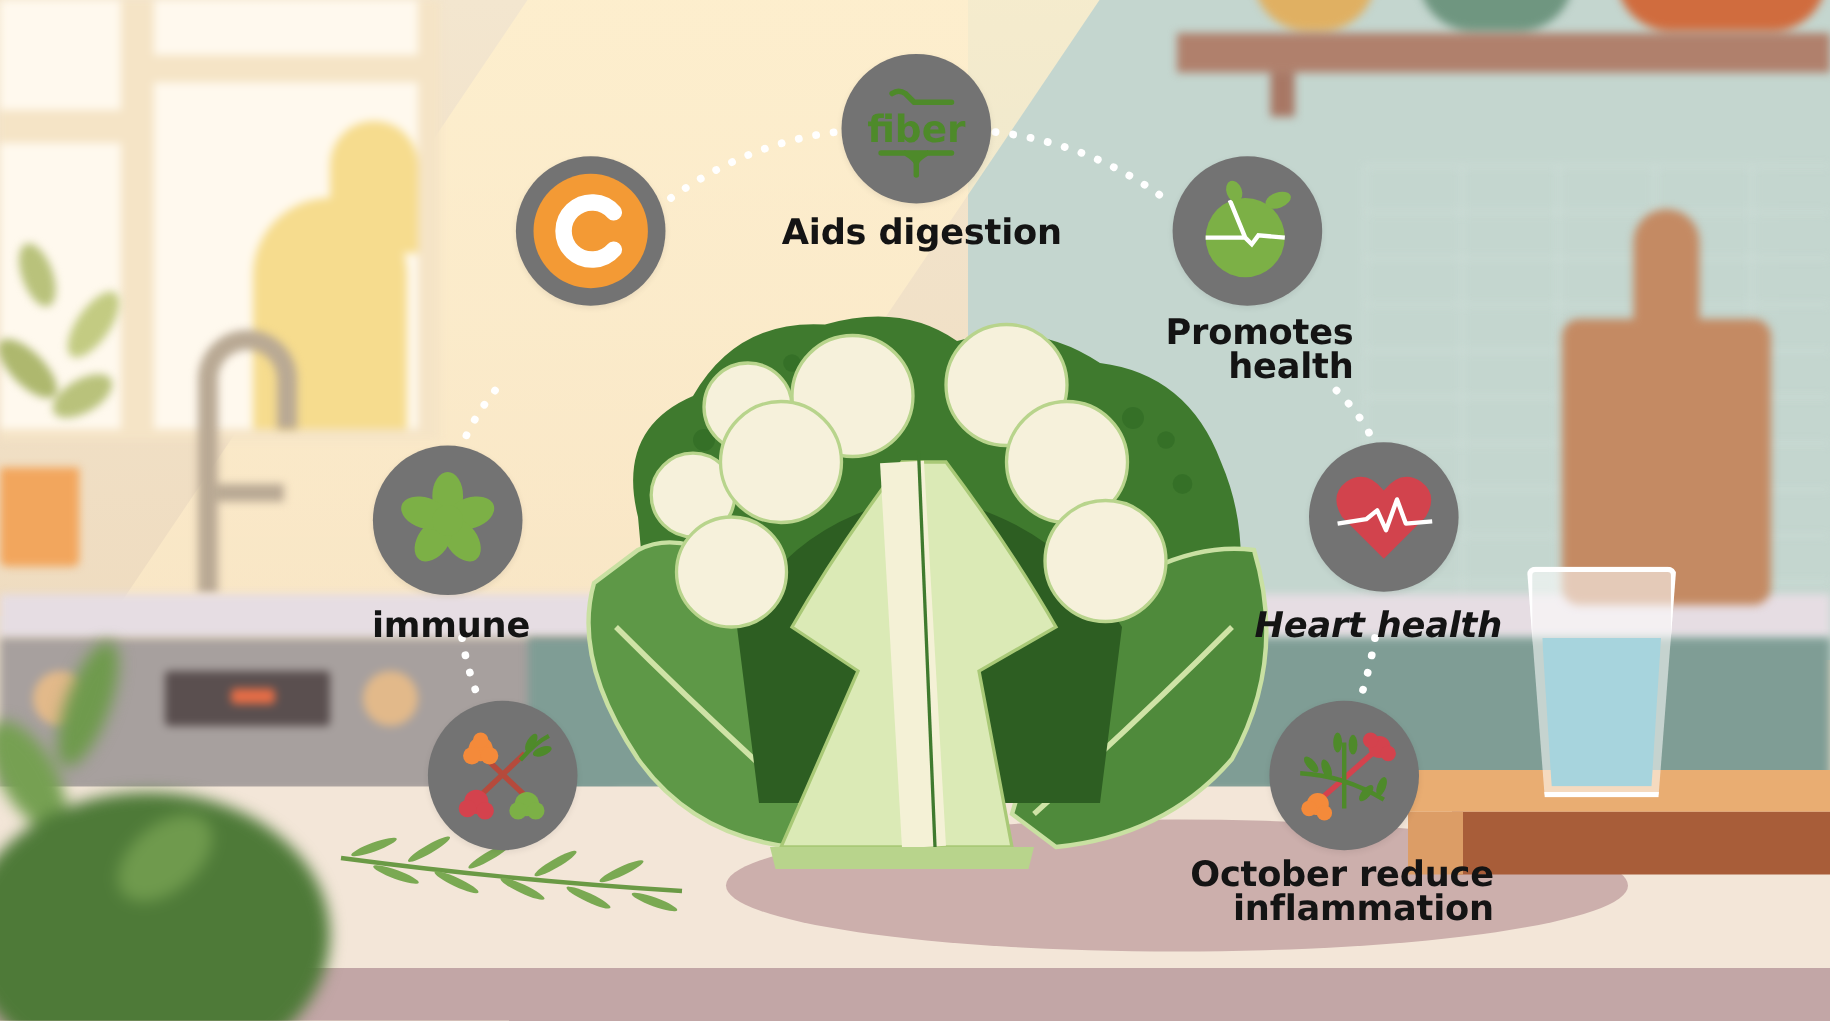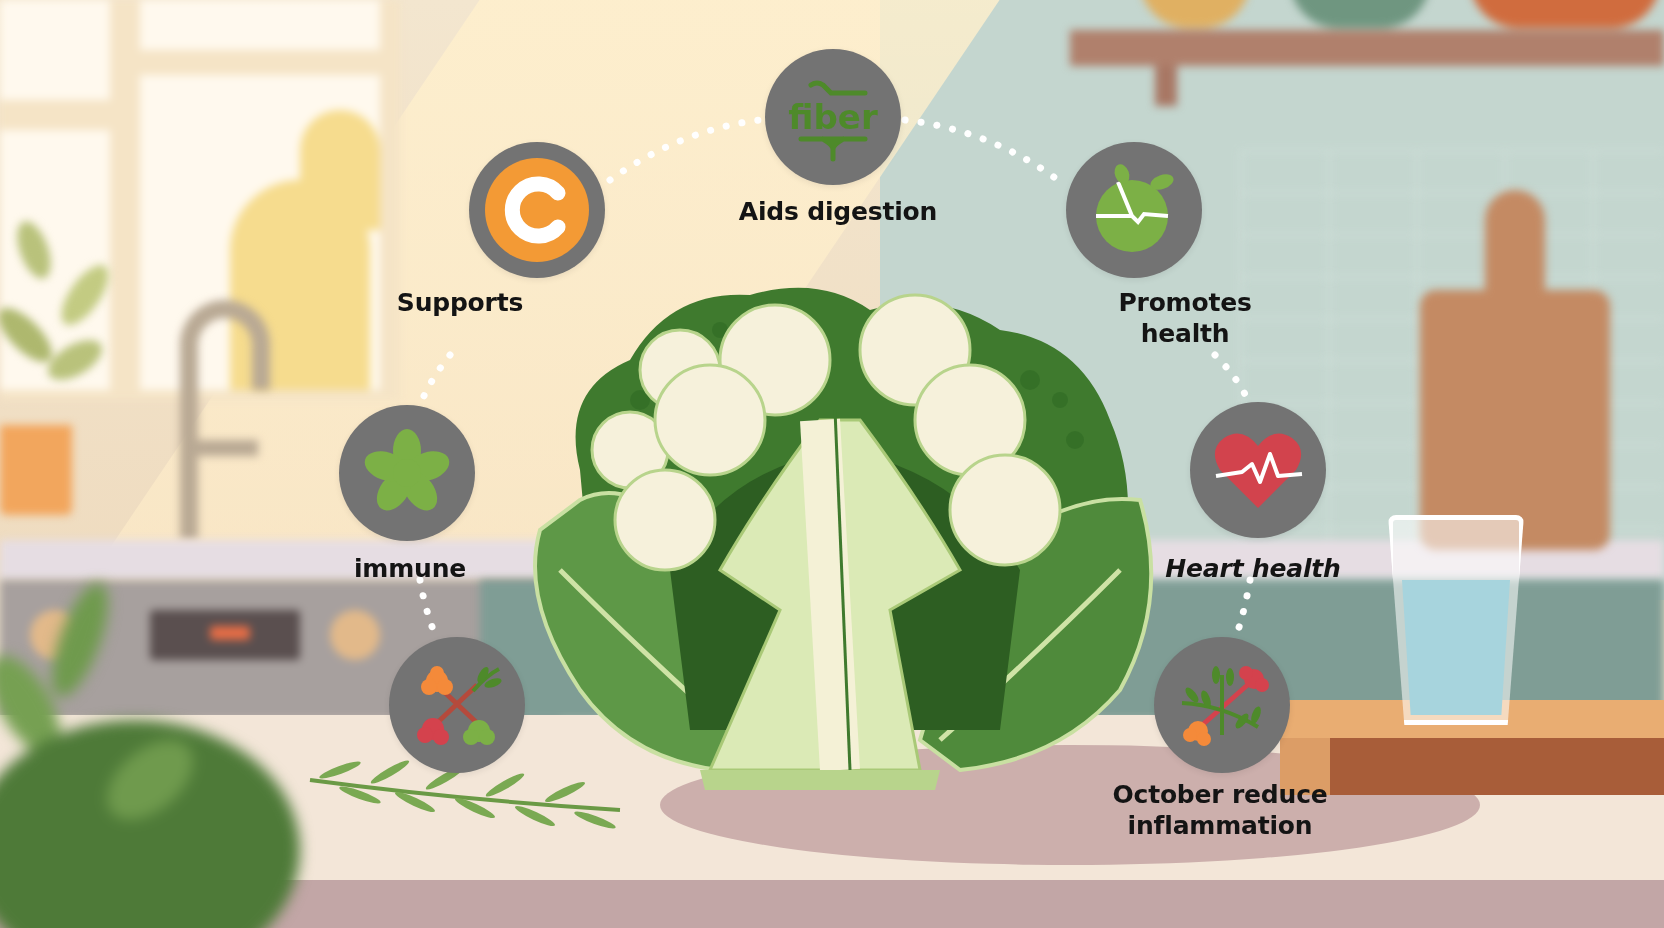--- a/index.html
+++ b/index.html
@@ -3,21 +3,21 @@
 <meta charset="utf-8">
 <style>
   html,body{margin:0;padding:0;}
   body{width:1664px;height:928px;overflow:hidden;position:relative;font-family:"DejaVu Sans","Liberation Sans",sans-serif;background:#e9ddc8;}
   .scene{position:absolute;inset:0;overflow:hidden;}
   .abs{position:absolute;}
   .blur{filter:blur(4px);}
   .blur2{filter:blur(7px);}
   .node{position:absolute;width:136px;height:136px;border-radius:50%;background:#737373;box-shadow:0 2px 6px rgba(0,0,0,0.08);display:flex;align-items:center;justify-content:center;}
   .node svg{display:block;}
-  .label{position:absolute;font-weight:bold;color:#141414;font-size:25px;line-height:31px;text-align:center;white-space:nowrap;transform:translateX(-50%);letter-spacing:-0.2px;}
+  .label{position:absolute;font-weight:bold;color:#141414;font-size:32px;line-height:31px;text-align:right;white-space:nowrap;transform:translateX(-50%);letter-spacing:-0.2px;}
   .dots{position:absolute;inset:0;pointer-events:none;}
 </style>
 </head>
 <body>
 
 <div class="scene">
 
   <div class="abs" style="left:0;top:0;width:1000px;height:560px;background:linear-gradient(180deg,#f3e6cf 0%,#efdcc0 100%);"></div>
 
   <div class="abs" style="left:880px;top:0;width:784px;height:600px;background:#c4d6cf;"></div>
@@ -169,32 +169,31 @@
   <div>Aids digestion</div>
 </div>
 
 <div class="node" style="left:469px;top:142px;">
   <svg width="110" height="110" viewBox="0 0 110 110">
     <circle cx="55" cy="55" r="52" fill="#f39a35"></circle>
     <path d="M76 38 A26 26 0 1 0 76 72" stroke="#ffffff" stroke-width="15" fill="none" stroke-linecap="round"></path>
   </svg>
 </div>
 <div class="label" style="left:460px;top:287px;">
-  <div>Supports</div>
 </div>
 
 <div class="node" style="left:1066px;top:142px;">
   <svg width="100" height="100" viewBox="0 0 100 100">
     <circle cx="48" cy="56" r="36" fill="#7cb046"></circle>
     <path d="M34 22 L48 56 L12 56 M48 56 L54 62 L60 54 L84 56" stroke="#ffffff" stroke-width="4" fill="none"></path>
     <ellipse cx="38" cy="14" rx="7" ry="10" fill="#7cb046" transform="rotate(-20 38 14)"></ellipse>
     <ellipse cx="78" cy="22" rx="12" ry="7" fill="#7cb046" transform="rotate(-20 78 22)"></ellipse>
   </svg>
 </div>
-<div class="label" style="left:1185px;top:287px;">
+<div class="label" style="left:1145px;top:287px;">
   <div>Promotes</div>
   <div>health</div>
 </div>
 
 <div class="node" style="left:339px;top:405px;">
   <svg width="100" height="100" viewBox="0 0 100 100">
     <g fill="#7cb046">
       <ellipse cx="50" cy="28" rx="14" ry="22"></ellipse>
       <ellipse cx="50" cy="28" rx="14" ry="22" transform="rotate(72 50 50)"></ellipse>
       <ellipse cx="50" cy="28" rx="14" ry="22" transform="rotate(144 50 50)"></ellipse>

